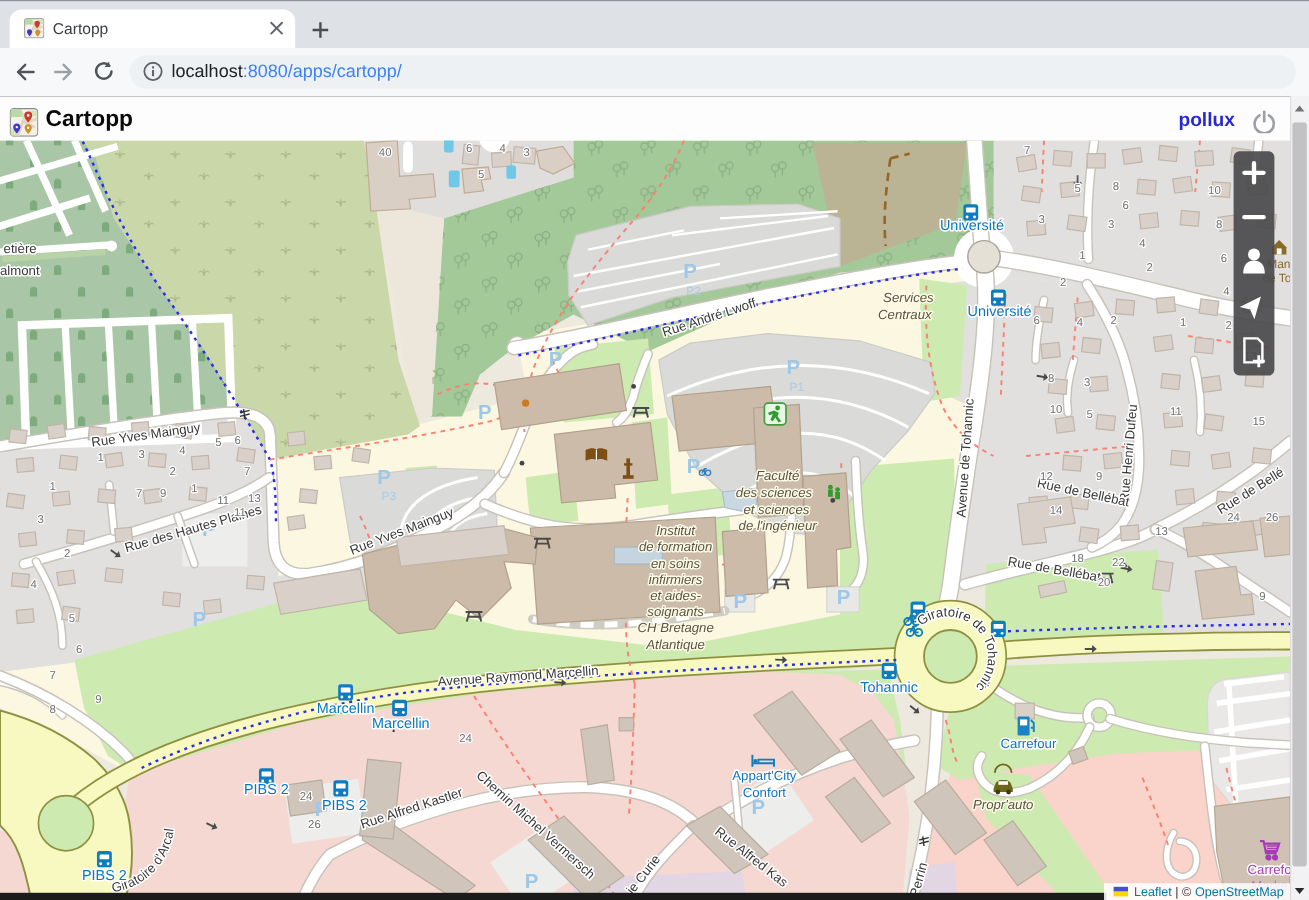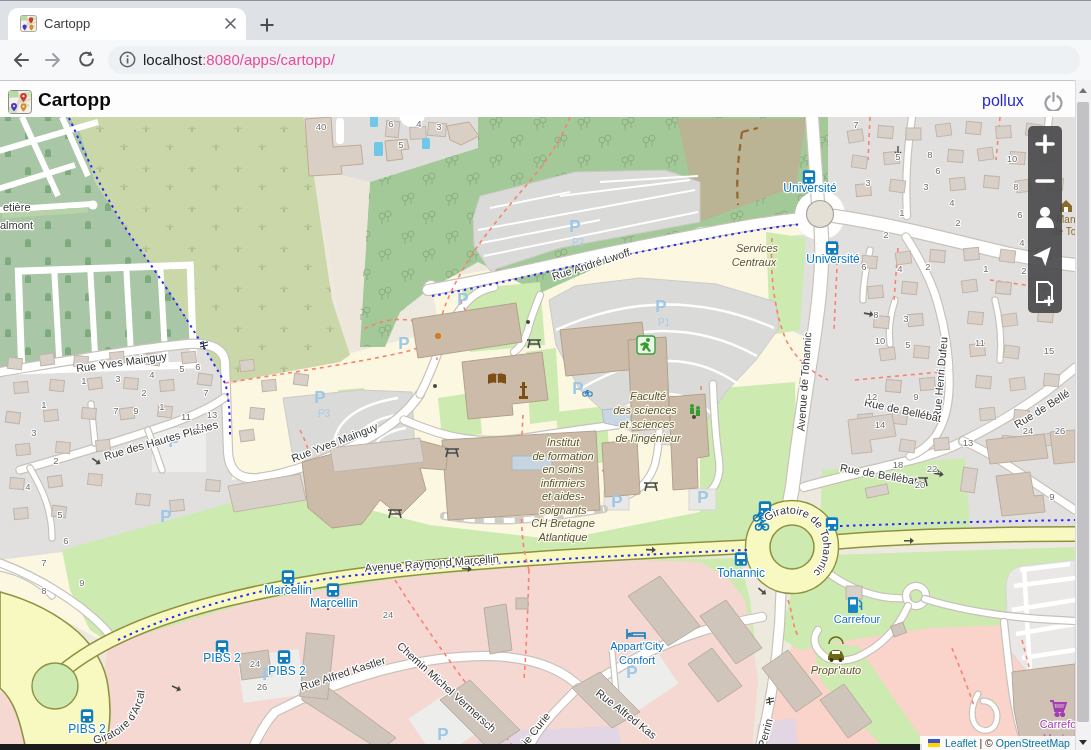--- a/index.html
+++ b/index.html
@@ -2,24 +2,24 @@
 <html><head><meta charset="utf-8"><style>
 html,body{margin:0;padding:0;width:1091px;height:750px;overflow:hidden;
  font-family:"Liberation Sans",sans-serif;background:#fff}
 .abs{position:absolute}
 #tabbar{left:0;top:0;width:1091px;height:40px;background:#dee1e6;border-top:1px solid #8f9399;box-sizing:border-box}
 #tab{left:8px;top:8px;width:238px;height:32px;background:#fff;border-radius:10px 10px 0 0}
 #tabtitle{left:44px;top:16px;font-size:13px;color:#3c4043}
 #toolbar{left:0;top:40px;width:1091px;height:40px;background:#f7f8f9;border-bottom:1px solid #c4c7cb}
 #omni{left:108px;top:46px;width:972px;height:28px;background:#eef1f4;border-radius:14px}
 #url{left:143px;top:51px;font-size:15px;color:#202124}
-#url span{color:#ec4899}
+#url span{color:#3b82f6}
 #appheader{left:0;top:81px;width:1091px;height:36px;background:#fdfdfd}
 #apptitle{left:38px;top:89px;font-size:19px;font-weight:bold;color:#0a0a0a}
-#pollux{left:982px;top:92px;font-size:16px;font-weight:normal;color:#2929cf}
+#pollux{left:982px;top:92px;font-size:16px;font-weight:bold;color:#2929cf}
 #scrollbar{left:1075px;top:80px;width:16px;height:670px;background:#f2f2f4;border-left:1px solid #dcdcde}
 #sthumb{left:1077px;top:102px;width:12px;height:620px;background:#c2c2c4;border-radius:2px}
 svg text{font-family:"Liberation Sans",sans-serif}
 .rd{fill:#393939;font-size:11px;paint-order:stroke;stroke:#ffffff;stroke-width:2.6px;stroke-linejoin:round}
 .bus{fill:#0877c2;font-size:12px;paint-order:stroke;stroke:#ffffff;stroke-width:2.6px;stroke-linejoin:round}
 .poi{fill:#1272c4;font-size:11px;paint-order:stroke;stroke:#ffffff;stroke-width:2.6px;stroke-linejoin:round}
 .uni{fill:#5a5442;font-size:11px;font-style:italic;paint-order:stroke;stroke:#fdfbe7;stroke-width:2.4px;stroke-linejoin:round}
 .num{fill:#707070;font-size:9.5px;paint-order:stroke;stroke:#ffffff;stroke-width:2px;stroke-linejoin:round}
 .pp{fill:#9ec7e8;font-size:17px;font-weight:bold}
 .pps{fill:#a9cce9;font-size:10px}

